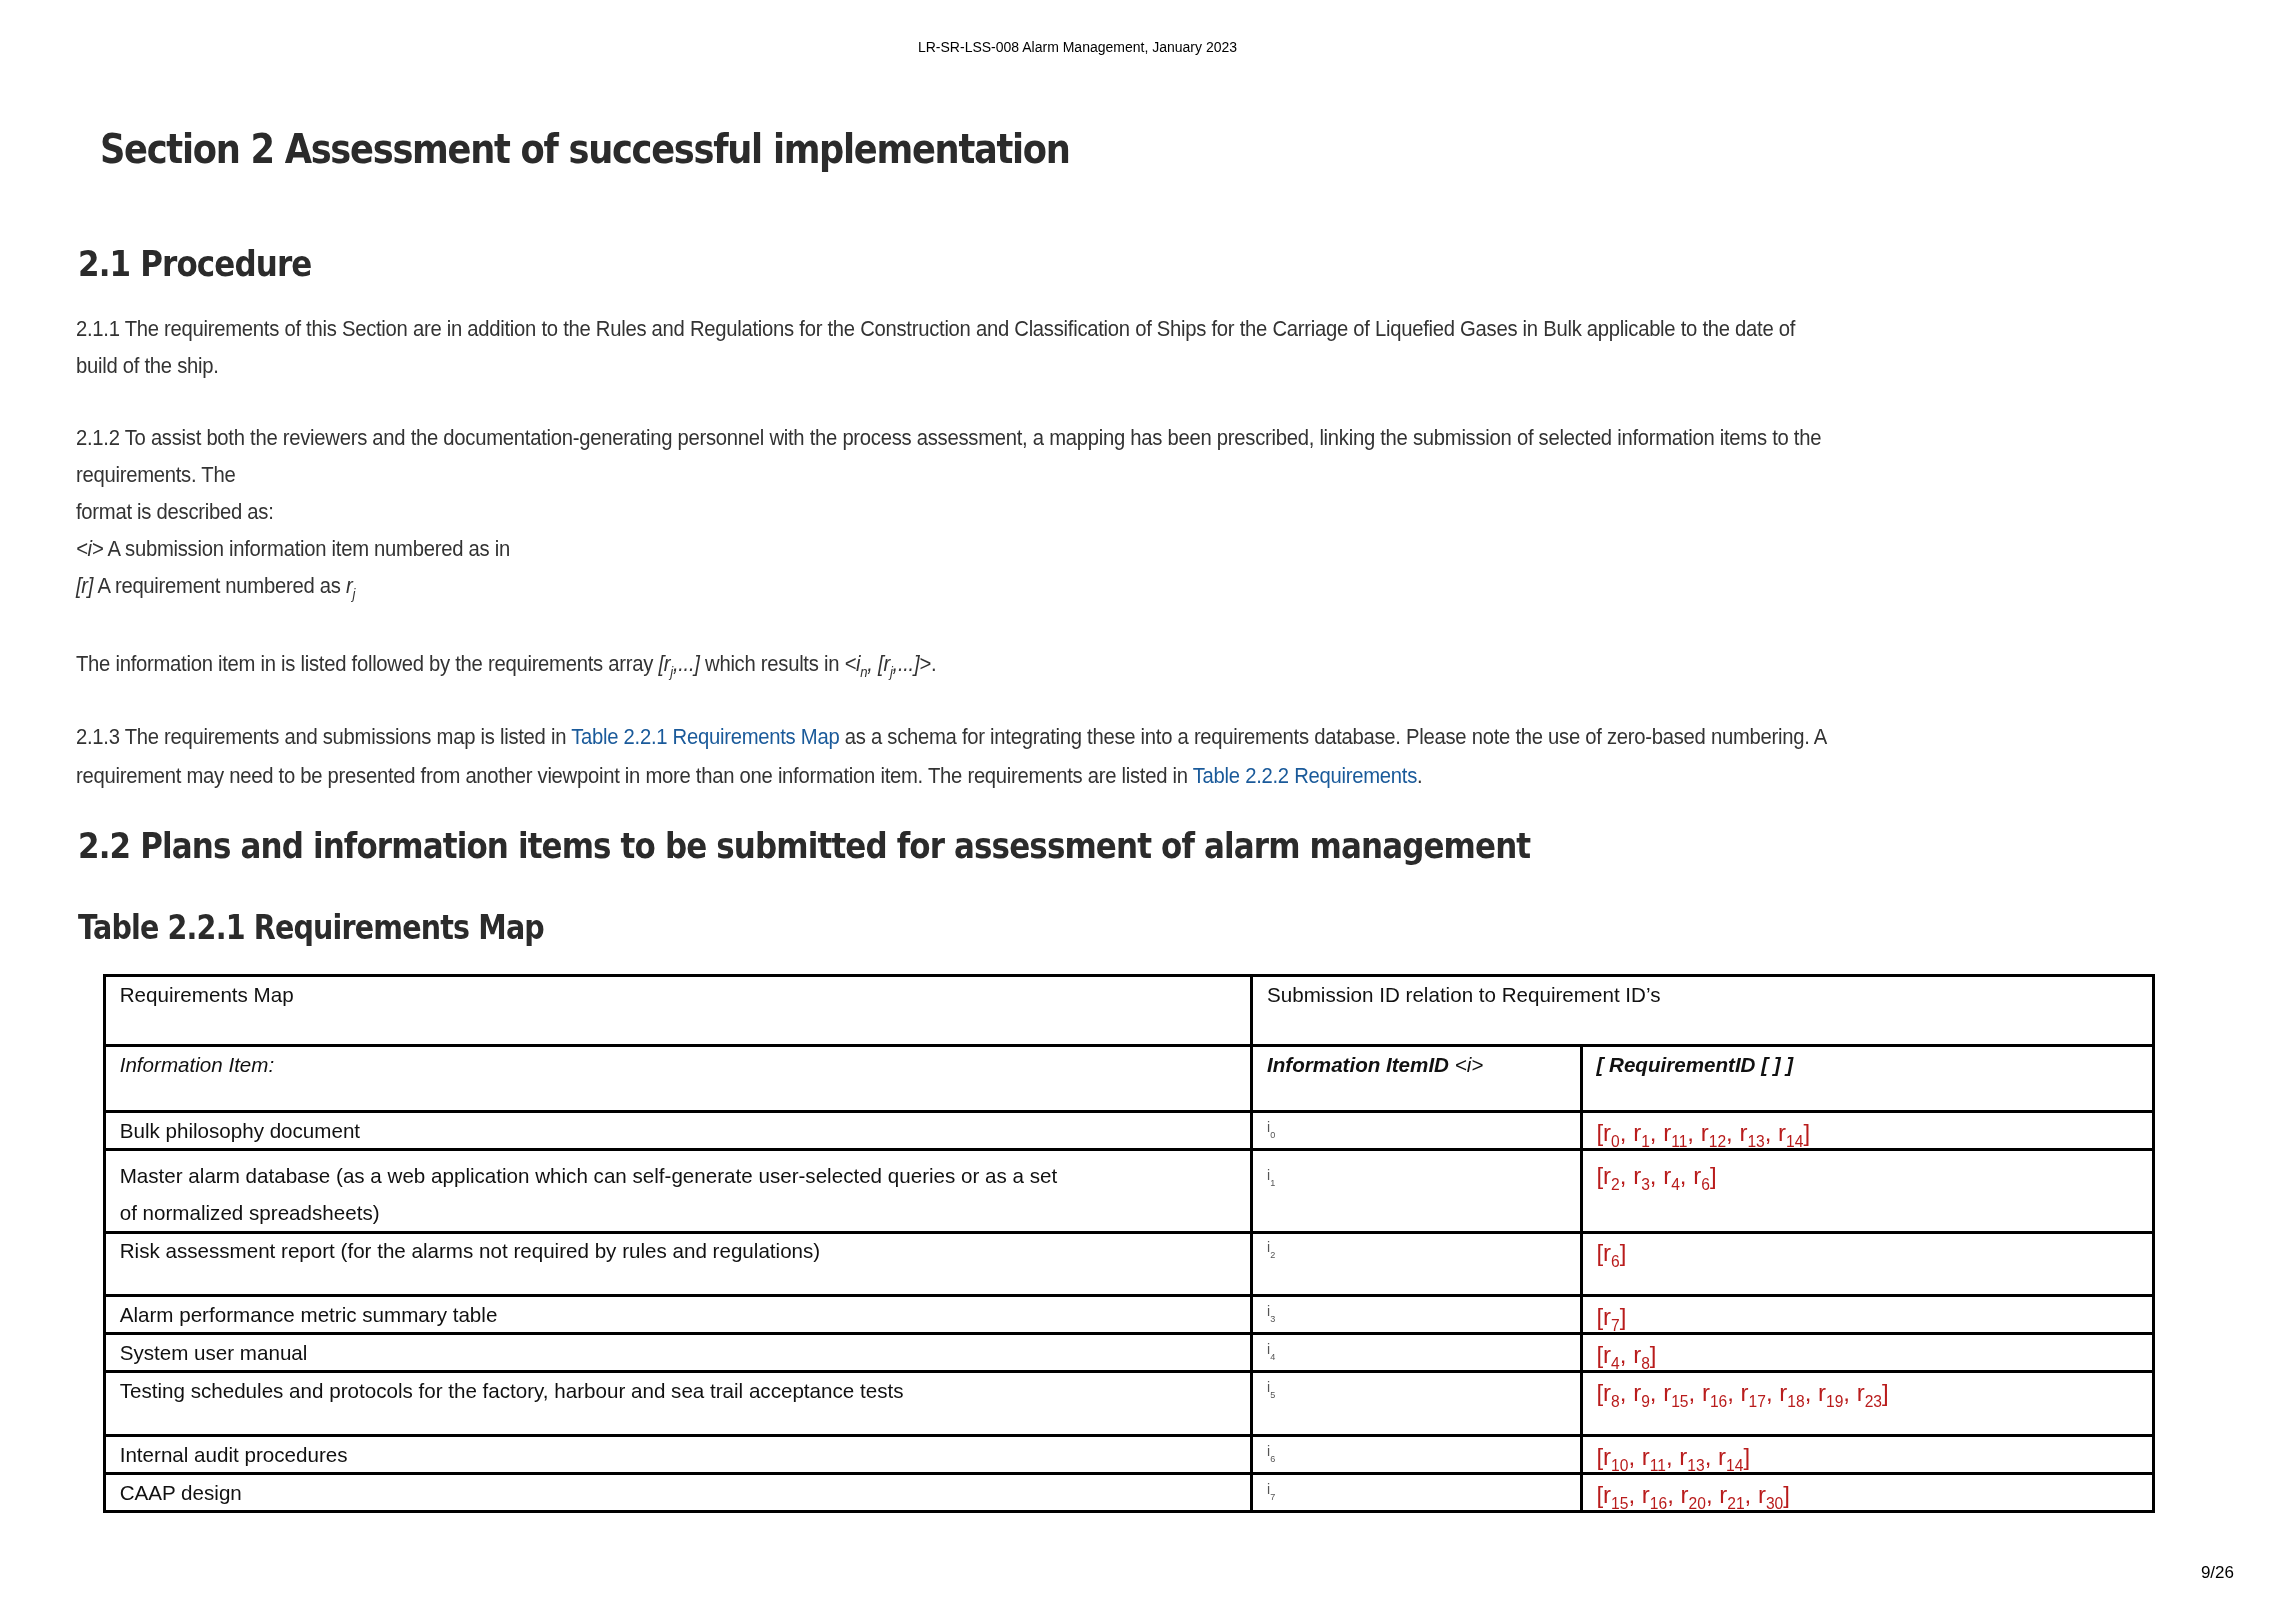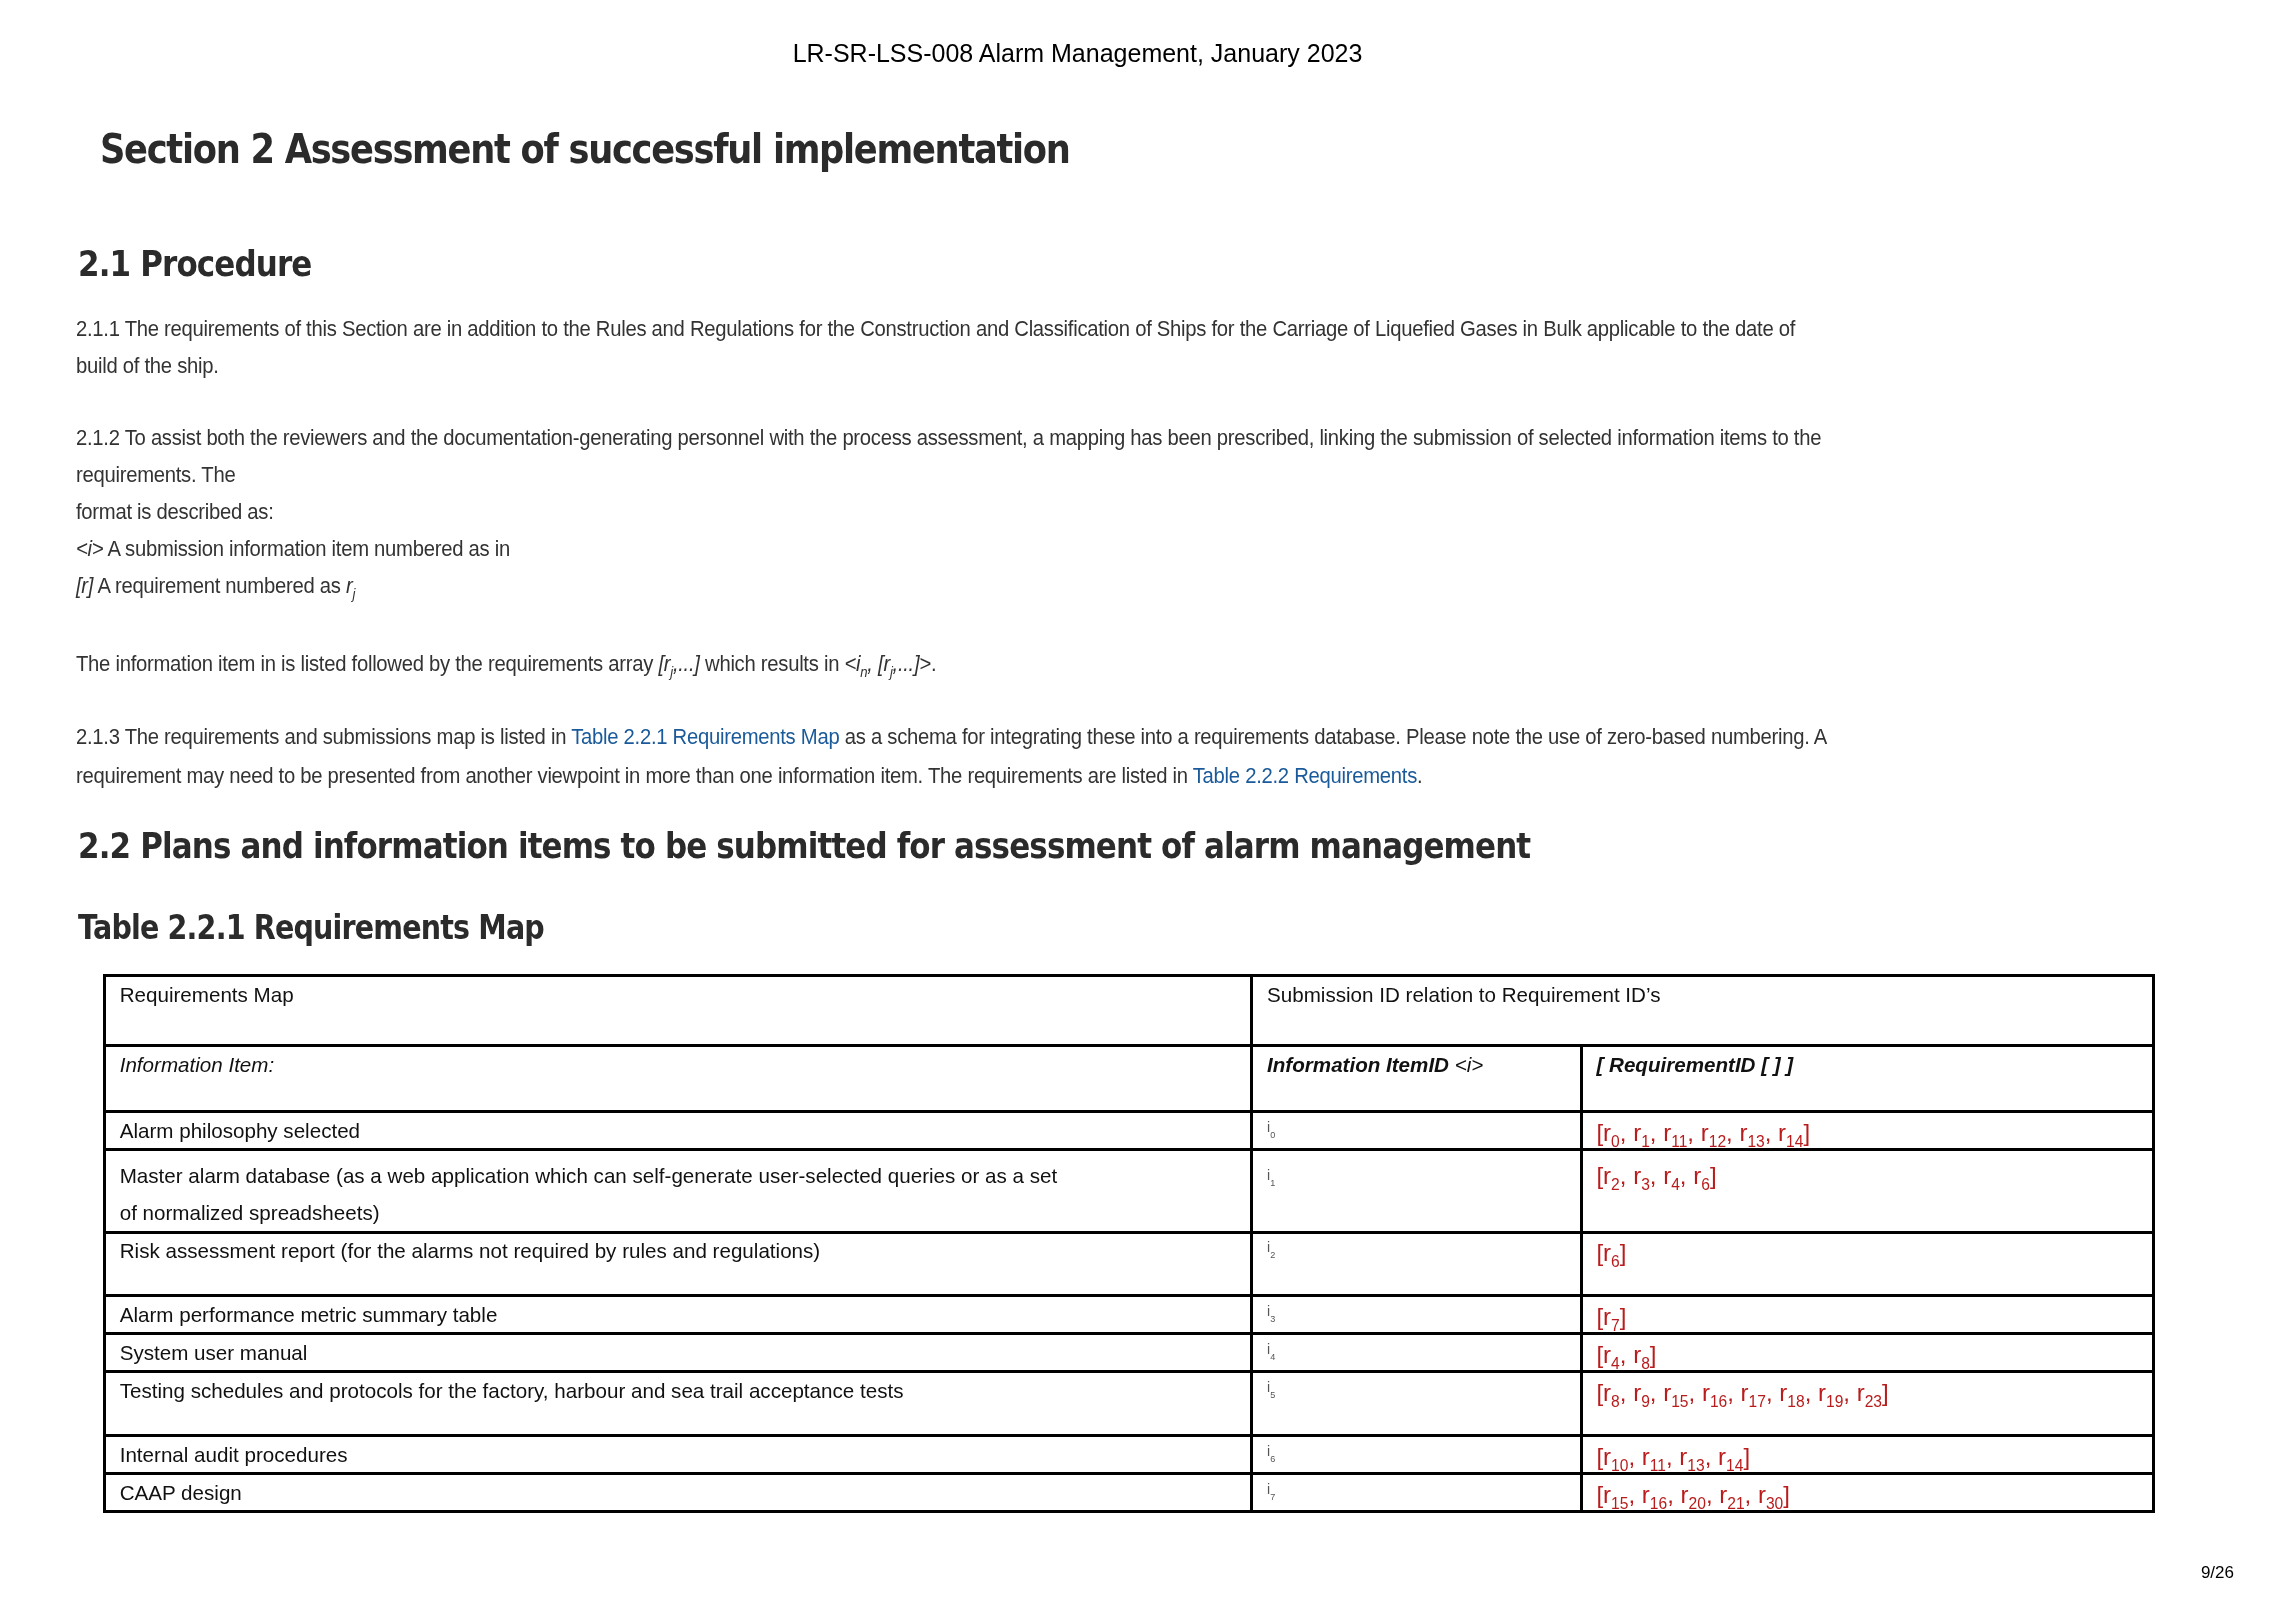--- a/index.html
+++ b/index.html
@@ -1,18 +1,18 @@
 <!DOCTYPE html>
 <html><head>
 <meta charset="utf-8">
 <style>
   html, body { margin: 0; padding: 0; background: #ffffff; }
   body { width: 2293px; height: 1620px; position: relative; overflow: hidden; color: #333333; }
   .page-header { position: absolute; left: 0; width: 100%; top: 39px; text-align: center;
-    font-family: "Liberation Sans", sans-serif; font-size: 25px; color: #000; }
+    font-family: "Liberation Sans", sans-serif; font-size: 14px; color: #000; }
   .page-header span { position: relative; left: -69px; }
   .h1 { position: absolute; left: 100px; top: 125px; font-family: "DejaVu Sans", sans-serif;
     font-weight: bold; font-size: 41px; letter-spacing: -1.5px; color: #2b2b2b; margin: 0; transform: scaleX(0.86); transform-origin: left; white-space: nowrap; }
   .h2 { position: absolute; left: 78px; font-family: "DejaVu Sans", sans-serif; font-weight: bold;
     font-size: 36px; letter-spacing: -1px; color: #2b2b2b; margin: 0; transform: scaleX(0.86); transform-origin: left; white-space: nowrap; }
   .h3 { position: absolute; left: 78px; font-family: "DejaVu Sans", sans-serif; font-weight: bold;
     font-size: 34px; letter-spacing: -1px; color: #2b2b2b; margin: 0; transform: scaleX(0.84); transform-origin: left; white-space: nowrap; }
   .para { position: absolute; left: 72px; width: 2156px; font-family: Liberation Sans, sans-serif;
     font-size: 22.5px; line-height: 37px; color: #333; margin: 4px; letter-spacing: -0.3px; }
   .para .line { display: block; white-space: nowrap; transform: scaleX(0.9); transform-origin: left; }
@@ -80,21 +80,21 @@
     <td colspan="2">Submission ID relation to Requirement ID’s</td>
   </tr>
   <tr class="sub-hdr">
     <td class="c1">Information Item:</td>
     <td class="c2"><span class="b">Information ItemID</span><span> &lt;i&gt;</span></td>
     <td class="c3 b" style="font-weight:bold;">[ RequirementID [ ] ]</td>
   </tr>
   </tbody>
     <tbody id="rows">
       <tr class="r-single">
-        <td class="c1">Alarm philosophy selected</td>
+        <td class="c1">Bulk philosophy document</td>
         <td class="c2 id">i<sub>0</sub></td>
         <td class="c3 rq">[<span>r<sub>0</sub></span>, <span>r<sub>1</sub></span>, <span>r<sub>11</sub></span>, <span>r<sub>12</sub></span>, <span>r<sub>13</sub></span>, <span>r<sub>14</sub></span>]</td>
       </tr>
       <tr class="r-double">
         <td class="c1"><span>Master alarm database (as a web application which can self-generate user-selected queries or as a set</span><br><span>of normalized spreadsheets)</span></td>
         <td class="c2 id">i<sub>1</sub></td>
         <td class="c3 rq">[<span>r<sub>2</sub></span>, <span>r<sub>3</sub></span>, <span>r<sub>4</sub></span>, <span>r<sub>6</sub></span>]</td>
       </tr>
       <tr class="r-tall">
         <td class="c1">Risk assessment report (for the alarms not required by rules and regulations)</td>

